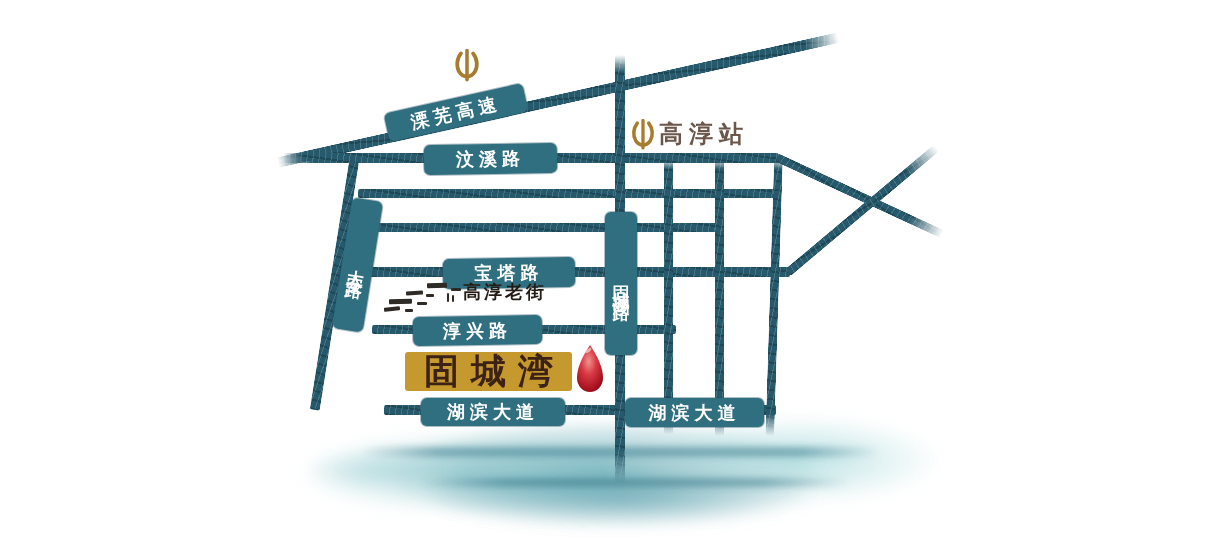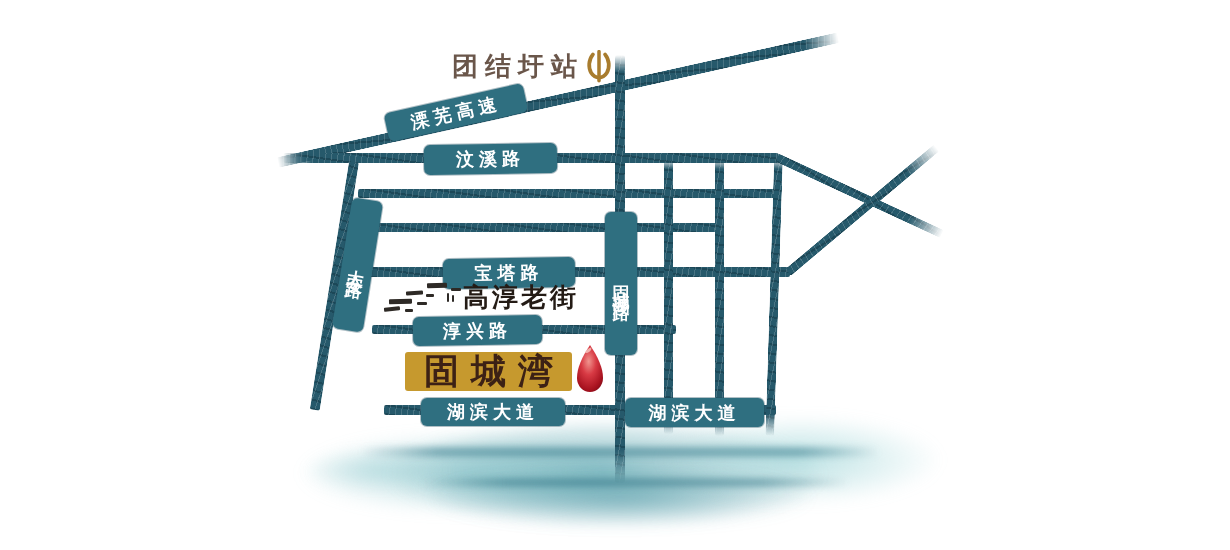--- a/index.html
+++ b/index.html
@@ -104,40 +104,46 @@
     <span>淳兴路</span>
   </div>
   <div class="chip h" style="left:421px;top:398px;width:132px;height:28px;">
     <span>湖滨大道</span>
   </div>
   <div class="chip h" style="left:625px;top:398px;width:127px;height:29px;">
     <span>湖滨大道</span>
   </div>
 
   <div class="brush" style="left:452px;top:49px;display:flex;align-items:center;">
-    <span style="font-size:26px;letter-spacing:7px;color:#6a564a;">团结圩站</span>
     <svg width="28" height="33" viewBox="0 0 24 30" style="margin-left:1px;">
       <path d="M6.5,4 C2.5,9 2,16 5,21 C8.5,26.5 15.5,26.5 19,21 C22,16 21.5,9 17.5,4" fill="none" stroke="#a87c2e" stroke-width="3.4" stroke-linecap="round"></path>
       <line x1="12" y1="1.5" x2="12" y2="28" stroke="#a87c2e" stroke-width="3.2" stroke-linecap="round"></line>
     </svg>
   </div>
 
+  <div class="brush" style="left:630px;top:118px;display:flex;align-items:center;">
+    <svg width="26" height="31" viewBox="0 0 24 30" style="margin-right:3px;">
+      <path d="M6.5,4 C2.5,9 2,16 5,21 C8.5,26.5 15.5,26.5 19,21 C22,16 21.5,9 17.5,4" fill="none" stroke="#a87c2e" stroke-width="3.4" stroke-linecap="round"></path>
+      <line x1="12" y1="1.5" x2="12" y2="28" stroke="#a87c2e" stroke-width="3.2" stroke-linecap="round"></line>
+    </svg>
+    <span style="font-size:24px;letter-spacing:6px;color:#6a564a;">高淳站</span>
+  </div>
 
   <div class="sk" style="left:427px;top:283px;width:20px;height:5px;transform:rotate(-2deg);"></div>
   <div class="sk" style="left:451px;top:288px;width:10px;height:3px;"></div>
   <div class="sk" style="left:406px;top:291px;width:17px;height:4px;transform:rotate(-3deg);"></div>
   <div class="sk" style="left:426px;top:294px;width:8px;height:3px;"></div>
   <div class="sk" style="left:389px;top:299px;width:23px;height:5px;transform:rotate(-2deg);"></div>
   <div class="sk" style="left:417px;top:302px;width:10px;height:3px;"></div>
   <div class="sk" style="left:384px;top:307px;width:16px;height:4px;transform:rotate(-7deg);"></div>
   <div class="sk" style="left:405px;top:309px;width:8px;height:3px;"></div>
   <div class="sk" style="left:447px;top:293px;width:2px;height:9px;"></div>
   <div class="sk" style="left:452px;top:295px;width:2px;height:7px;"></div>
 
-  <div class="brush" style="left:463px;top:280px;font-size:26px;letter-spacing:3px;color:#241b15;">高淳老街</div>
+  <div class="brush" style="left:463px;top:280px;font-size:18px;letter-spacing:3px;color:#241b15;">高淳老街</div>
 
   <div style="position:absolute;left:405px;top:352px;width:167px;height:39px;background:#c6992e;border-radius:3px;display:flex;align-items:center;justify-content:center;overflow:visible;">
     <span style="font-size:35px;font-weight:bold;letter-spacing:12px;color:#3c2115;margin-right:-12px;">固城湾</span>
   </div>
   <svg width="36" height="56" viewBox="0 0 36 56" style="position:absolute;left:572px;top:342px;">
     <defs>
       <radialGradient id="pinGrad" cx="45%" cy="35%" r="75%">
         <stop offset="0%" stop-color="#f0948e"></stop>
         <stop offset="38%" stop-color="#d83a44"></stop>
         <stop offset="80%" stop-color="#a8121f"></stop>

